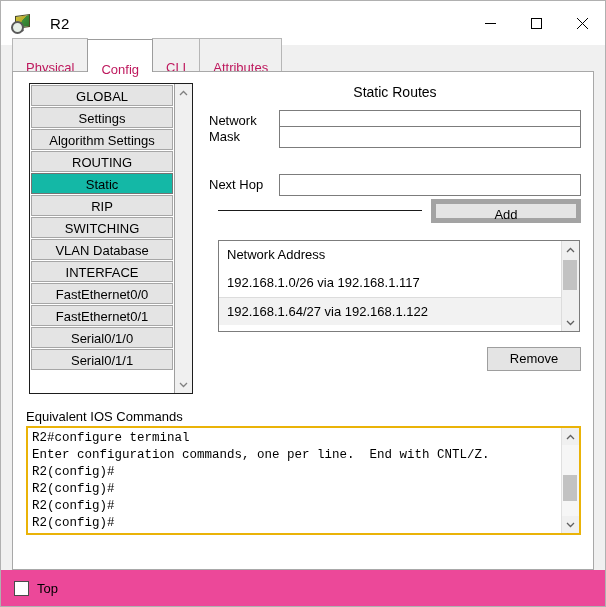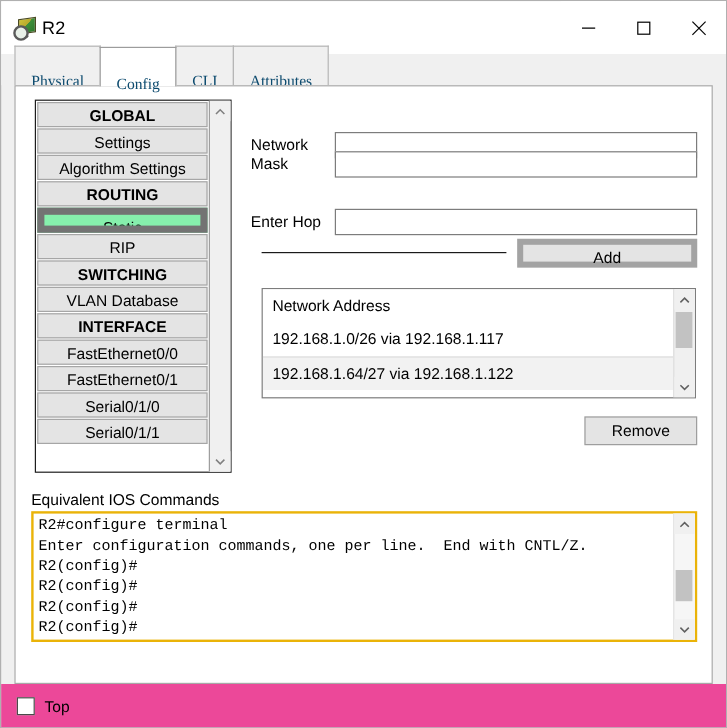--- a/index.html
+++ b/index.html
@@ -35,21 +35,21 @@
     background: #ffffff;
     display: flex;
     align-items: center;
     flex: 0 0 auto;
     position: relative;
   }
   #title-left {
     display: flex;
     align-items: center;
     padding-left: 10px;
-    gap: 4px;
+    gap: 19px;
   }
   .app-icon {
     width: 20px; height: 20px;
     position: relative;
     display: inline-block;
   }
   .app-icon .box {
     position: absolute;
     left: 4px; top: 2px;
     width: 13px; height: 11px;
@@ -112,22 +112,21 @@
   .tab {
     height: 25px;
     line-height: 25px;
     padding: 16px 13px;
     font-size: 13px;
     background: #f0f0f0;
     border: 1px solid #b6b6b6;
     border-bottom: none;
     margin-right: -1px;
     box-sizing: border-box;
-    color: #0c4a6e;
-    font-family: Liberation Serif, serif;
+    color: #be185d;
   }
   .tab.active {
     background: #ffffff;
     height: 28px;
     line-height: 27px;
     margin-bottom: -1px;
     border-color: #9c9c9c;
     position: relative;
     z-index: 3;
   }
@@ -164,26 +163,26 @@
     font-size: 13px;
     background: #e4e4e4;
     border: 1px solid #a6a6a6;
     margin-bottom: 1px;
     box-sizing: border-box;
     color: #000;
     white-space: nowrap;
     overflow: hidden;
   }
   .nav-item.header {
-    font-weight: bold;
+    font-weight: normal;
     background: #e4e4e4;
   }
   .nav-item.selected {
-    background: #86efac;
-    border: 6px solid #737373;
+    background: #14b8a6;
+    border: 1px solid #737373;
   }
   #nav-scroll {
     width: 17px;
     border-left: 1px solid #9e9e9e;
     background: #f0f0f0;
     position: relative;
   }
   .sb-arrow {
     position: absolute;
     left: 0; width: 17px; height: 17px;
@@ -427,31 +426,32 @@
             </svg>
         </div>
         <div class="sb-arrow down">
           <svg width="9" height="6" viewBox="0 0 9 6">
               <polyline points="1,1 4.5,4.5 8,1" fill="none" stroke="#808080" stroke-width="1.3"></polyline>
             </svg>
         </div>
       </div>
     </div>
 
+    <div id="sr-title">Static Routes</div>
 
     <div class="field-row" id="row-network">
       <span class="field-label">Network</span>
       <input class="field-input" type="text" value="" style="">
     </div>
     <div class="field-row" id="row-mask">
       <span class="field-label">Mask</span>
       <input class="field-input" type="text" value="" style="">
     </div>
     <div class="field-row" id="row-nexthop">
-      <span class="field-label">Enter Hop</span>
+      <span class="field-label">Next Hop</span>
       <input class="field-input" type="text" value="" style="">
     </div>
 
     <div id="sep-line"></div>
     <div id="add-button">Add</div>
 
     <div id="route-box">
       <div id="route-list">
         <div class="route-row">Network Address</div>
         <div class="route-row">192.168.1.0/26 via 192.168.1.117</div>

